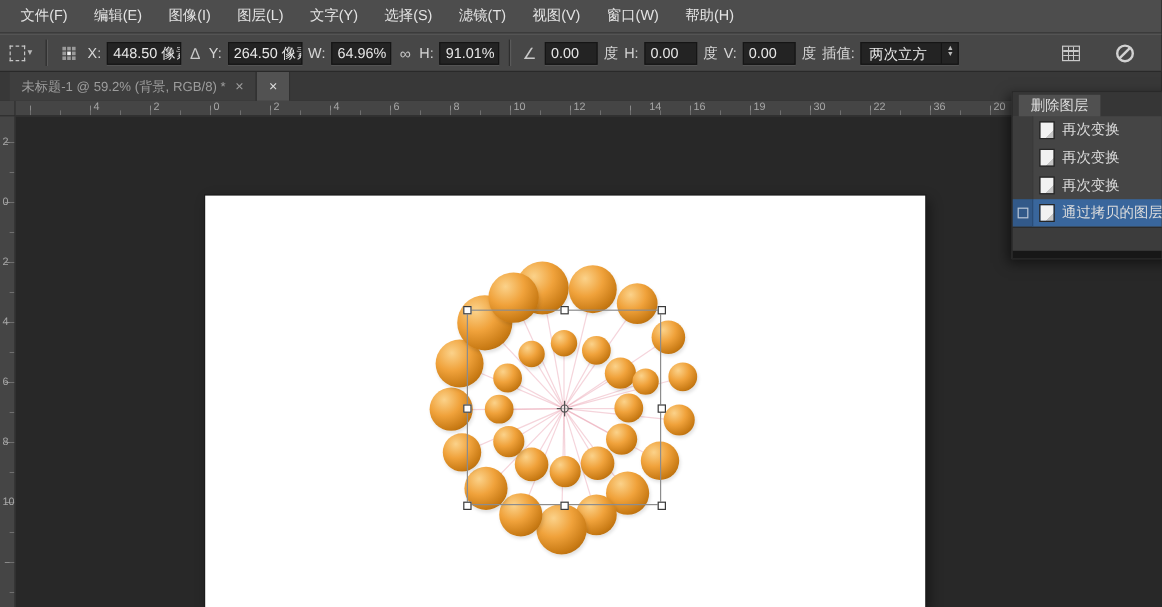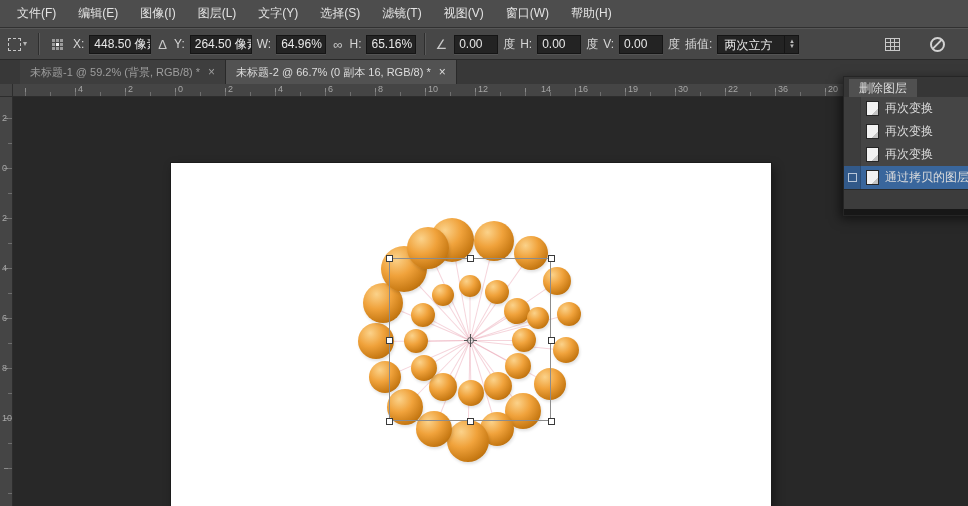--- a/index.html
+++ b/index.html
@@ -52,21 +52,21 @@
     background-image:
       linear-gradient(to right, transparent 4px, #c9c9c9 4px, #c9c9c9 5px, transparent 5px, transparent 8px, #c9c9c9 8px, #c9c9c9 9px, transparent 9px),
       linear-gradient(to bottom, transparent 3px, #c9c9c9 3px, #c9c9c9 4px, transparent 4px, transparent 7px, #c9c9c9 7px, #c9c9c9 8px, transparent 8px);
   }
   .cancel-icon { width:15px; height:15px; border:2px solid #d2d2d2; border-radius:50%; position:relative; }
   .cancel-icon::after { content:""; position:absolute; left:-1px; top:4.5px; width:13px; height:2px; background:#d2d2d2; transform:rotate(-45deg); }
 
   
   .tabbar {
     position:absolute; left:0; top:60px; width:968px; height:24px;
-    background:#383838; display:flex; padding-left:20px; z-index:9;
+    background:#383838; display:flex; padding-left:8px; z-index:9;
   }
   .tab { display:flex; align-items:center; gap:8px; padding:0 10px; font-size:11px;
          color:#9d9d9d; background:#3e3e3e; border-right:1px solid #292929; white-space:nowrap; }
   .tab.active { background:#525252; color:#dddddd; }
   .tab-close { font-size:12px; line-height:12px; color:inherit; }
 
   
   .ruler-h {
     position:absolute; left:13px; top:84px; width:955px; height:13px;
     background-color:#454545;
@@ -166,21 +166,21 @@
   </span>
   <span class="obar-label">X:</span>
   <span class="field f-xy">448.50 像素</span>
   <span class="glyph-icon">Δ</span>
   <span class="obar-label">Y:</span>
   <span class="field f-xy">264.50 像素</span>
   <span class="obar-label">W:</span>
   <span class="field f-wh">64.96%</span>
   <span class="glyph-icon">∞</span>
   <span class="obar-label">H:</span>
-  <span class="field f-wh">65.16%</span>
+  <span class="field f-wh">91.01%</span>
   <span class="vsep"></span>
   <span class="glyph-icon">∠</span>
   <span class="field f-sm">0.00</span>
   <span class="obar-label">度</span>
   <span class="obar-label">H:</span>
   <span class="field f-sm">0.00</span>
   <span class="obar-label">度</span>
   <span class="obar-label">V:</span>
   <span class="field f-sm">0.00</span>
   <span class="obar-label">度</span>
@@ -197,21 +197,20 @@
     <span class="cancel-icon"></span>
   </span>
 </div>
 
 <div class="tabbar">
     <div class="tab">
       <span class="tab-label">未标题-1 @ 59.2% (背景, RGB/8) *</span>
       <span class="tab-close">×</span>
     </div>
     <div class="tab active">
-      <span class="tab-label">未标题-2 @ 66.7% (0 副本 16, RGB/8) *</span>
       <span class="tab-close">×</span>
     </div>
   </div>
 
 <div class="ruler-corner"></div>
 <div class="ruler-h">
     <span class="rh" style="left: 65px;">4</span>
     <span class="rh" style="left: 115px;">2</span>
     <span class="rh" style="left: 165px;">0</span>
     <span class="rh" style="left: 215px;">2</span>

